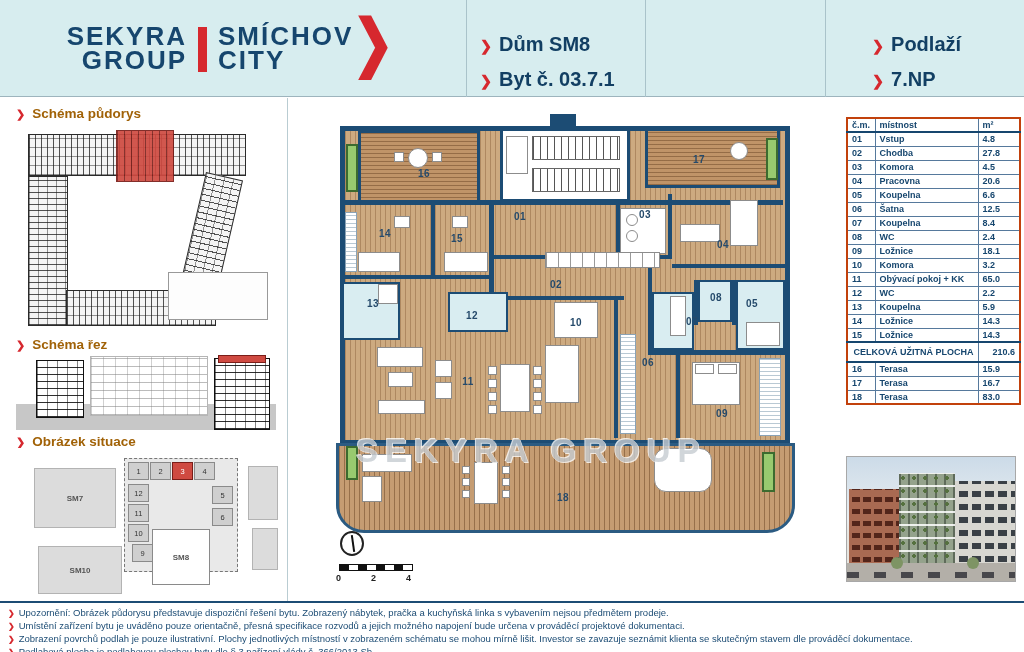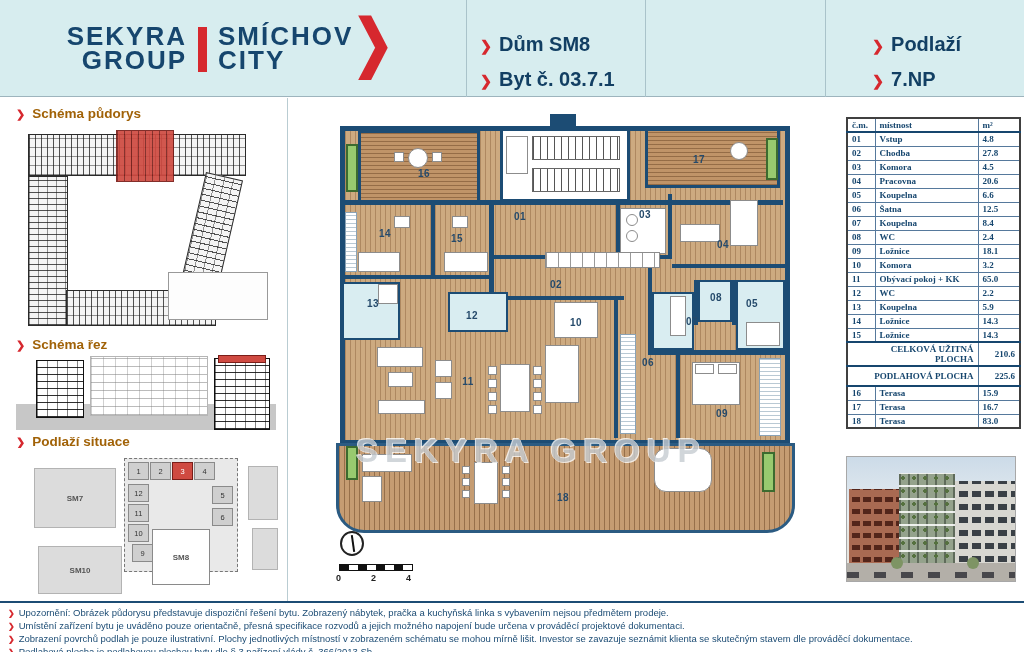--- a/index.html
+++ b/index.html
@@ -75,21 +75,21 @@
   .compass { position:absolute; left:8px; top:419px; width:24px; height:25px; border:2px solid #222; border-radius:50%; }
   .compass::after { content:""; position:absolute; left:10px; top:2px; width:2px; height:17px; background:#111; transform:rotate(-8deg); }
   .scalebar { position:absolute; left:7px; top:452px; width:74px; height:7px; border:1px solid #111;
     background:repeating-linear-gradient(90deg,#111 0 9px,#fff 9px 18px); }
   .scaletick { position:absolute; top:461px; font-size:9px; color:#222; font-weight:bold; }
 
   
   .areas { position:absolute; left:846px; top:117px; width:175px; border-collapse:collapse; font-size:9px; color:#16466e; }
   .areas td, .areas th { border:1px solid #56799c; padding:1px 4px; text-align:left; font-weight:bold; height:14px; }
   .areas th { border-bottom:2px solid #16466e; }
-  .areas { border:2px solid #404040;font-family:Liberation Serif, serif; }
+  .areas { border:2px solid #c2410c; }
   .areas .sum td { text-transform:uppercase; height:20px; border-top:2px solid #16466e; border-bottom:2px solid #16466e;text-align:right; }
   .col-num { width:28px; } .col-room { width:103px; } .col-area { width:42px; }
 
   
   .photo { position:absolute; left:846px; top:456px; width:170px; height:126px; border:1px solid #a8a8a8;
     background:linear-gradient(180deg,#ccdbe8 0%,#e9eef1 50%,#e6e5e0 62%); overflow:hidden; }
   .b-left { position:absolute; left:2px; top:32px; width:50px; height:76px; background-color:#a96a52;
     background-image:repeating-linear-gradient(90deg, #a96a52 0 3px, transparent 3px 11px),
                      repeating-linear-gradient(0deg, #a96a52 0 3px, #53251a 3px 8px, #a96a52 8px 12px); }
   .b-mid { position:absolute; left:52px; top:16px; width:56px; height:92px; background-color:#94a28c;
@@ -171,21 +171,21 @@
 </div>
 <div class="sketch" style="left:16px;top:352px;width:260px;height:80px">
   <div class="ground" style="left:0;top:52px;width:260px;height:26px"></div>
   <div class="bldg-dark" style="left:20px;top:8px;width:48px;height:58px"></div>
   <div class="bldg-light" style="left:74px;top:4px;width:118px;height:60px"></div>
   <div class="bldg-dark" style="left:198px;top:6px;width:56px;height:72px"></div>
   <div class="red-cap" style="left:202px;top:3px;width:48px;height:8px"></div>
 </div>
 
 <div class="sec-title" style="left:16px;top:434px">
-  <span class="chev"></span><span>Podlaží situace</span>
+  <span class="chev"></span><span>Obrázek situace</span>
 </div>
 <div class="sketch" style="left:16px;top:448px;width:264px;height:150px">
   <div class="map-block" style="left:18px;top:20px;width:82px;height:60px">
       <span>SM7</span>
     </div>
   <div class="map-block" style="left:22px;top:98px;width:84px;height:48px">
       <span>SM10</span>
     </div>
   <div class="map-block" style="left:232px;top:18px;width:30px;height:54px"></div>
   <div class="map-block" style="left:236px;top:80px;width:26px;height:42px"></div>
@@ -430,24 +430,20 @@
       </tr>
   <tr>
         <td>15</td>
         <td>Ložnice</td>
         <td>14.3</td>
       </tr>
   <tr class="sum">
         <td colspan="2">Celková užitná plocha</td>
         <td>210.6</td>
       </tr>
-  <tr class="sum">
-        <td colspan="2">Podlahová plocha</td>
-        <td>225.6</td>
-      </tr>
   <tr>
         <td>16</td>
         <td>Terasa</td>
         <td>15.9</td>
       </tr>
   <tr>
         <td>17</td>
         <td>Terasa</td>
         <td>16.7</td>
       </tr>

